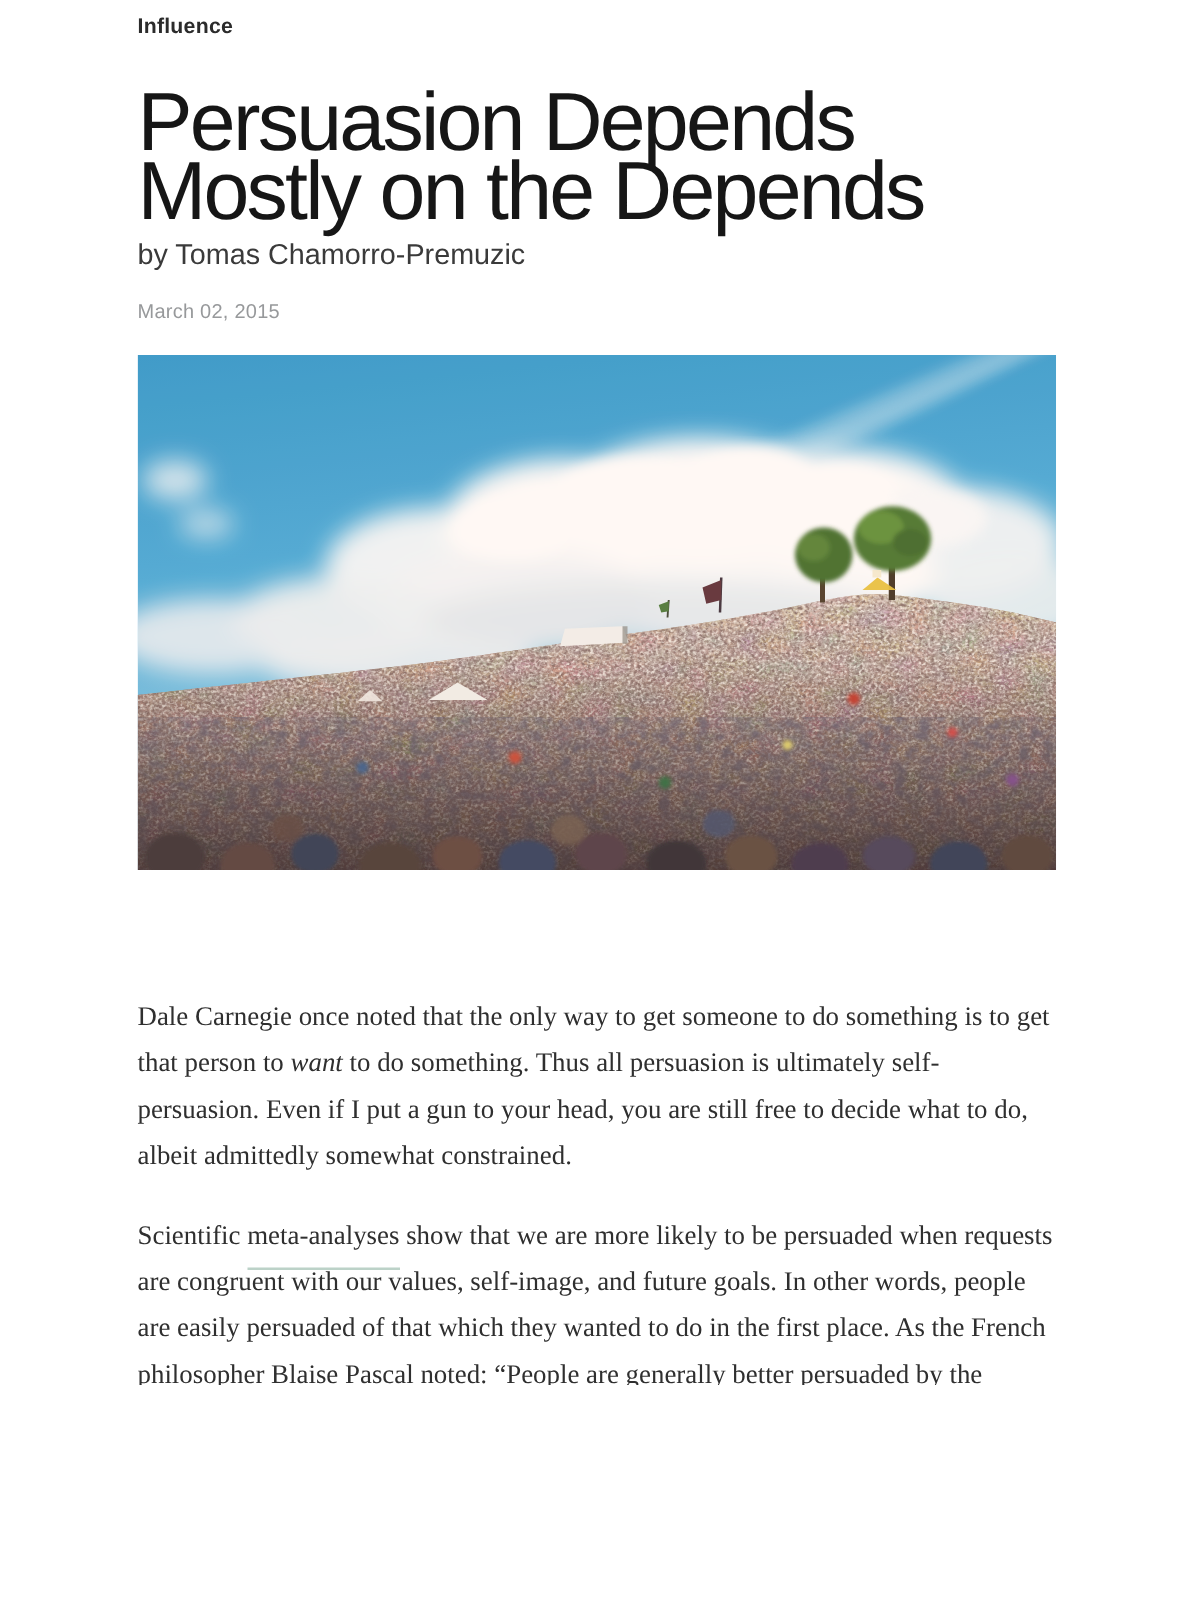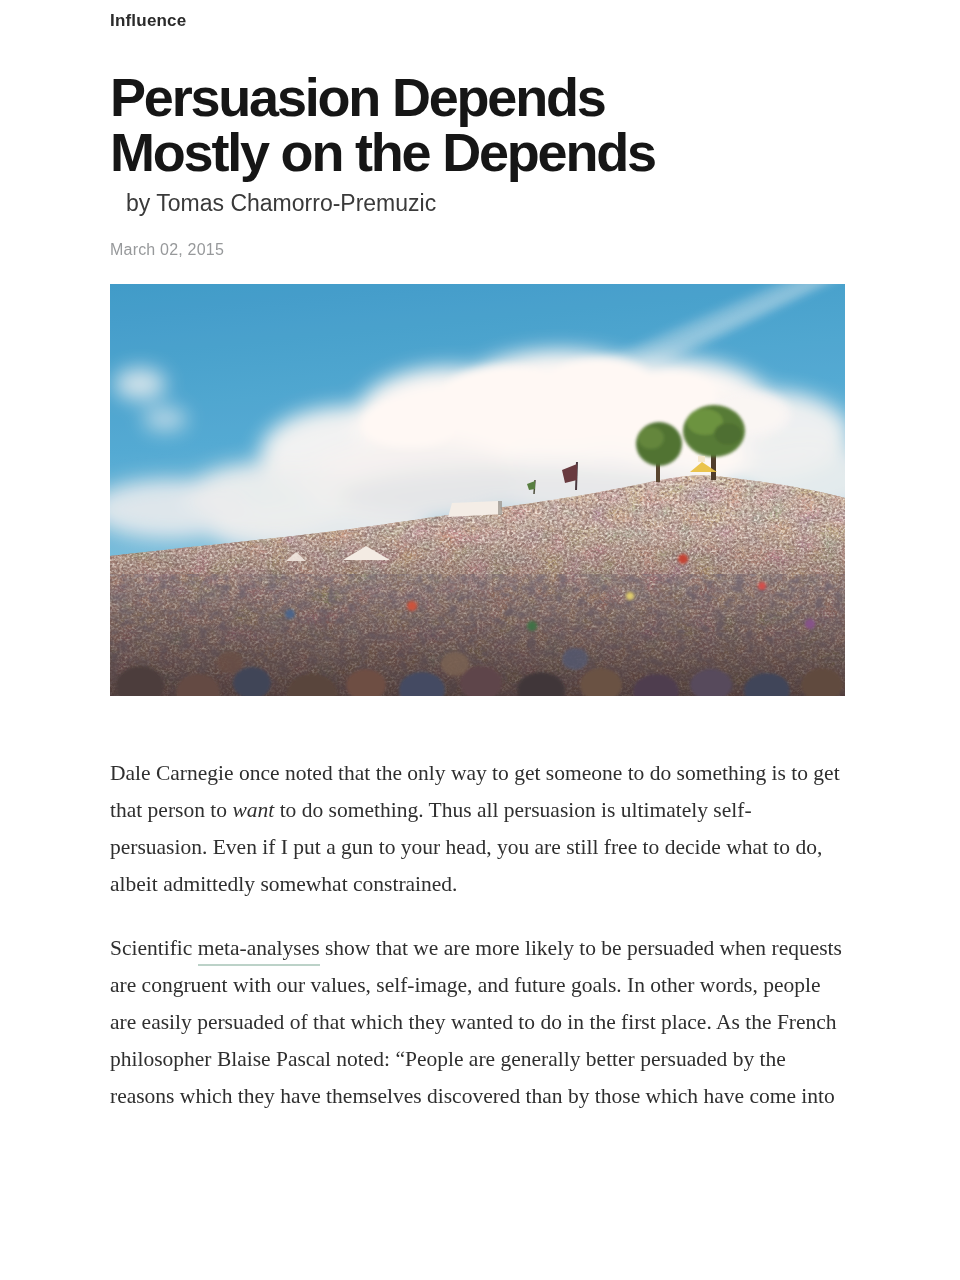--- a/index.html
+++ b/index.html
@@ -25,64 +25,64 @@
     margin-top: 11px;
     font-size: 17px;
     font-weight: 700;
     letter-spacing: 0.2px;
     color: #2b2b2b;
     text-decoration: none;
     cursor: pointer;
   }
   h1.title {
     margin: 39px 0 0 0;
-    font-size: 54px;
+    font-size: 66px;
     line-height: 55px;
-    font-weight: 700;
+    font-weight: 400;
     letter-spacing: -2.2px;
     color: #161616;
   }
   h1.title span { display: block; }
   .byline {
-    margin: 9px 0 0 16px;
+    margin: 9px 0 0 0;
     font-size: 23px;
     line-height: 28px;
     font-weight: 400;
     color: #3a3a3a;
   }
   .byline .author { cursor: pointer; }
   .date {
     margin: 23px 0 0 0;
     font-size: 16px;
     line-height: 19px;
     color: #97999b;
     letter-spacing: 0.2px;
   }
   .hero {
     margin-top: 25px;
     width: 735px; height: 412px;
     overflow: hidden;
   }
   .hero svg { display: block; width: 735px; height: 412px; }
   .body-text {
-    margin-top: 59px;
+    margin-top: 99px;
     width: 738px;
     font-family: "Liberation Serif", serif;
     font-size: 21.5px;
     line-height: 37px;
     color: #2f2f2f;
   }
   .body-text p { margin: 0; }
   .body-text p + p { margin-top: 27px; }
   .body-text em { font-style: italic; }
   .body-text .inline-link {
     color: #2f2f2f;
     text-decoration: none;
     border-bottom: 2px solid #bcd2c8;
-    padding-bottom: 4px;
+    padding-bottom: 14px;
     cursor: pointer;
   }
 </style>
 </head>
 <body>
 
 <div class="page">
   <div class="content">
 
     <a class="category">Influence</a>

